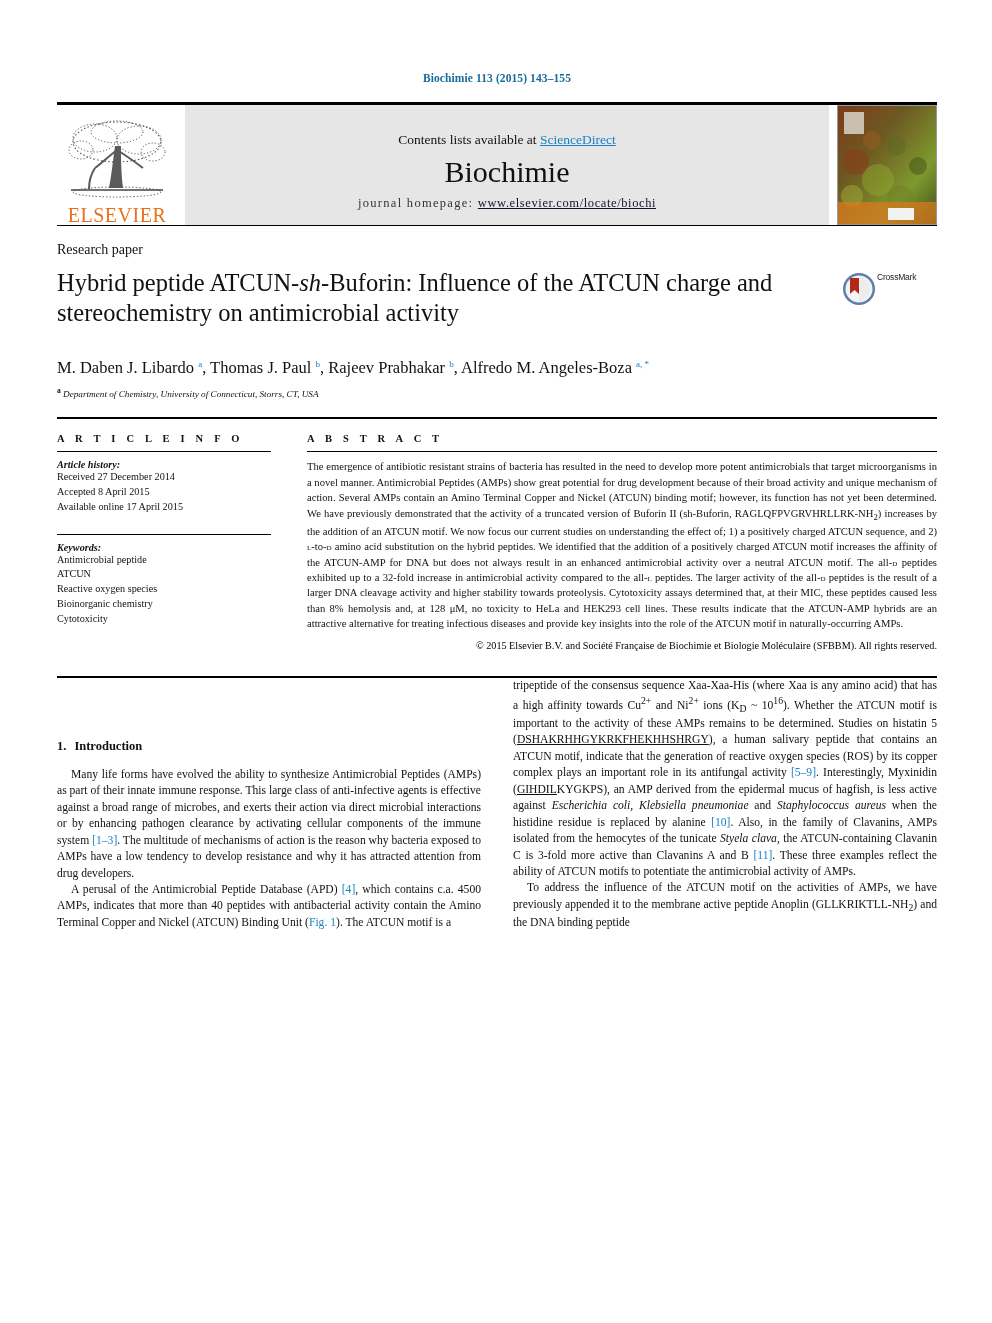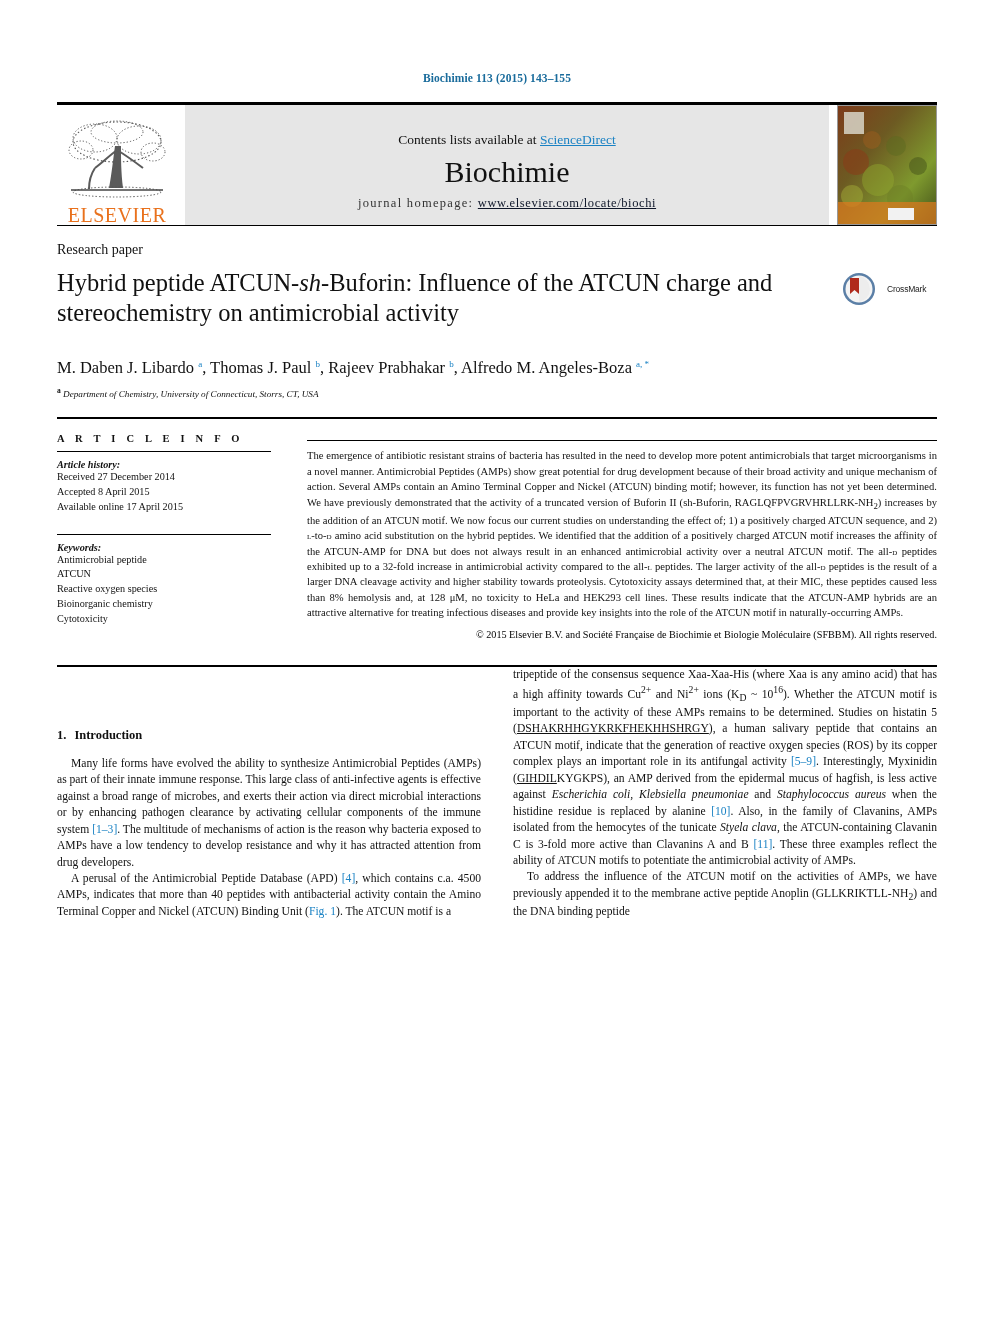--- a/index.html
+++ b/index.html
@@ -151,22 +151,21 @@
     margin-top: 10px;
     color: #111;
     font-weight: normal;
     max-width: 790px;
   }
   .paper-title em { font-style: italic; }
   .crossmark {
     flex: 0 0 95px;
     margin-top: 14px;
     display: flex;
-    align-items: center;
-    gap: 11px;
+    gap: 1px;
   }
   .crossmark-label {
     font-size: 8.5px;
     font-family: "Liberation Sans", sans-serif;
     color: #222;
     letter-spacing: -0.2px;
   }
   .authors {
     font-size: 16.5px;
     margin-top: 14px;
@@ -396,20 +395,21 @@
         <div class="info-sub">Keywords:</div>
         <div class="info-line">Antimicrobial peptide</div>
         <div class="info-line">ATCUN</div>
         <div class="info-line">Reactive oxygen species</div>
         <div class="info-line">Bioinorganic chemistry</div>
         <div class="info-line">Cytotoxicity</div>
       </div>
     </div>
 
     <div class="col-abstract">
+      <div class="smallcaps-head">A B S T R A C T</div>
       <div class="hr-black"></div>
       <div class="abstract-text">The emergence of antibiotic resistant strains of bacteria has resulted in the need to develop more potent antimicrobials that target microorganisms in a novel manner. Antimicrobial Peptides (AMPs) show great potential for drug development because of their broad activity and unique mechanism of action. Several AMPs contain an Amino Terminal Copper and Nickel (ATCUN) binding motif; however, its function has not yet been determined. We have previously demonstrated that the activity of a truncated version of Buforin II (sh-Buforin, RAGLQFPVGRVHRLLRK-NH<sub>2</sub>) increases by the addition of an ATCUN motif. We now focus our current studies on understanding the effect of; 1) a positively charged ATCUN sequence, and 2) <span class="sc">l</span>-to-<span class="sc">d</span> amino acid substitution on the hybrid peptides. We identified that the addition of a positively charged ATCUN motif increases the affinity of the ATCUN-AMP for DNA but does not always result in an enhanced antimicrobial activity over a neutral ATCUN motif. The all-<span class="sc">d</span> peptides exhibited up to a 32-fold increase in antimicrobial activity compared to the all-<span class="sc">l</span> peptides. The larger activity of the all-<span class="sc">d</span> peptides is the result of a larger DNA cleavage activity and higher stability towards proteolysis. Cytotoxicity assays determined that, at their MIC, these peptides caused less than 8% hemolysis and, at 128 μM, no toxicity to HeLa and HEK293 cell lines. These results indicate that the ATCUN-AMP hybrids are an attractive alternative for treating infectious diseases and provide key insights into the role of the ATCUN motif in naturally-occurring AMPs.</div>
       <div class="copyright">© 2015 Elsevier B.V. and Société Française de Biochimie et Biologie Moléculaire (SFBBM). All rights reserved.</div>
     </div>
   </div>
 
   <div class="rule-body-top"></div>
 
   <div class="body-cols">
 

